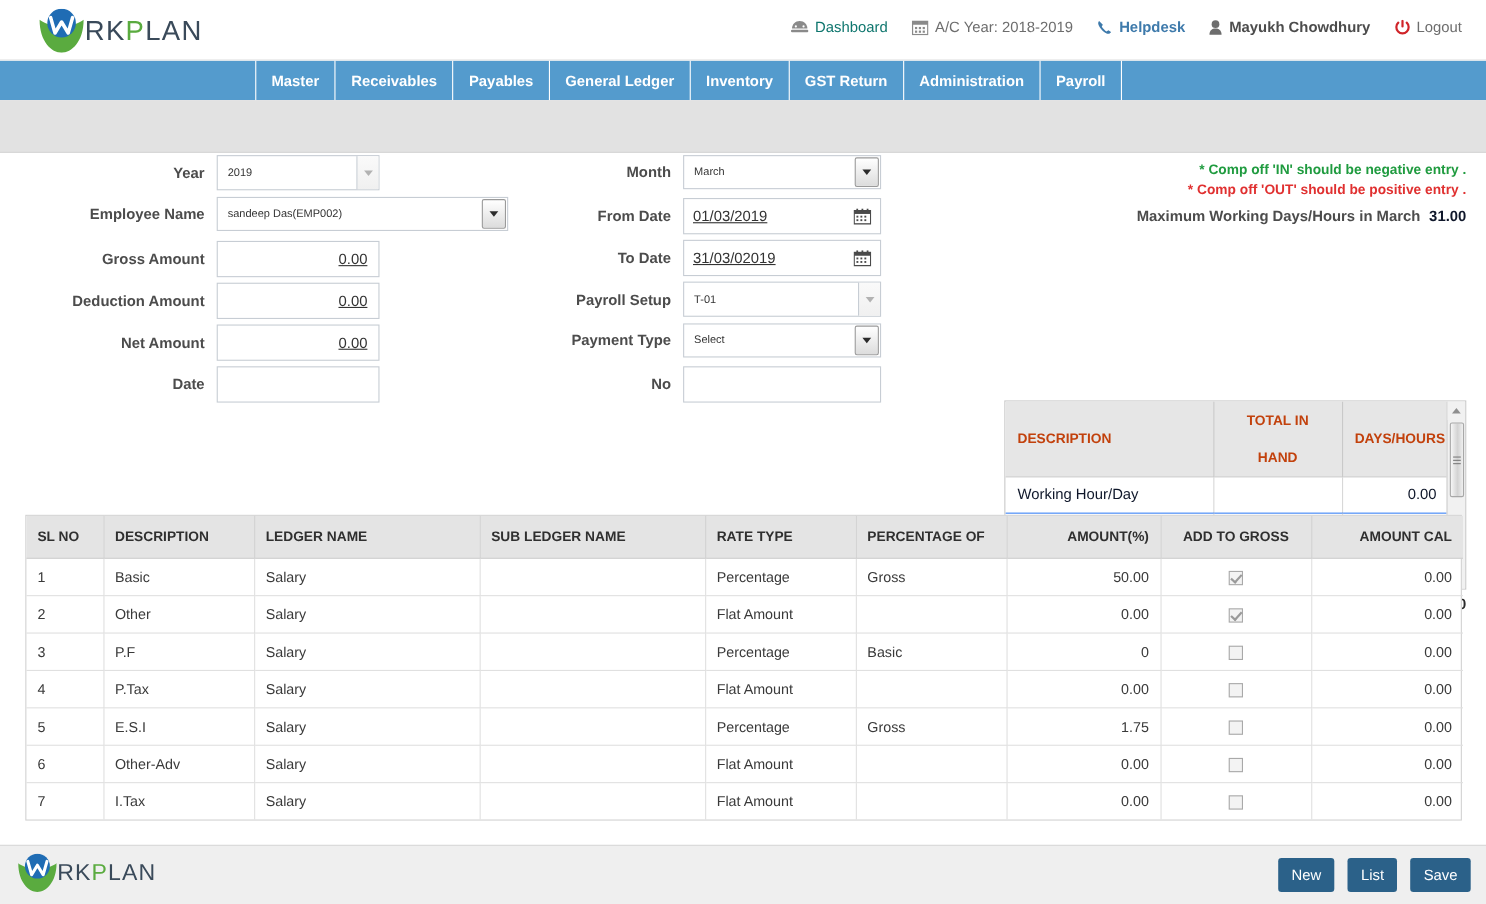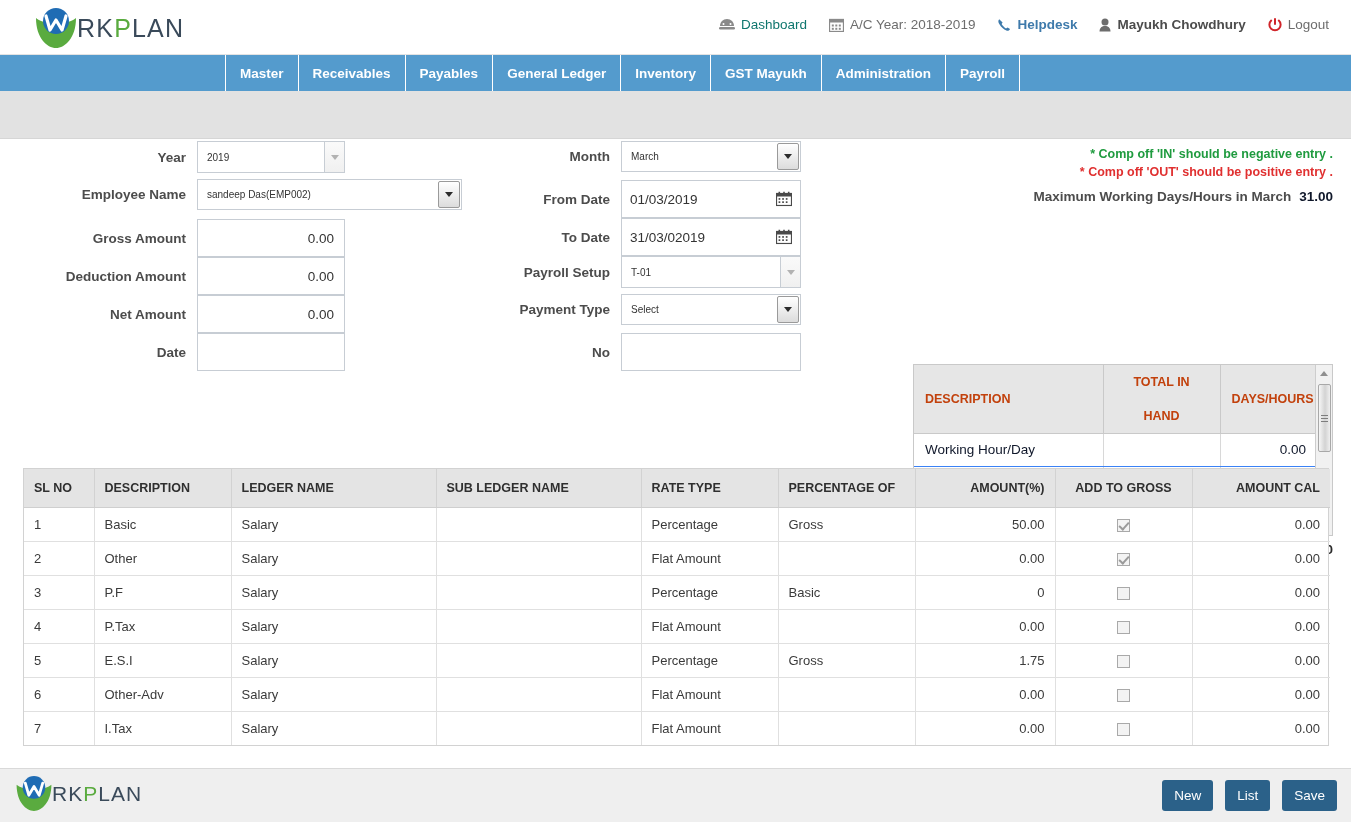--- a/index.html
+++ b/index.html
@@ -84,28 +84,29 @@
   .fld { position: absolute; display: flex; align-items: center; }
   .fld-label {
     text-align: right;
     font-size: 13.5px;
     font-weight: bold;
     color: #4c4c4c;
     padding-right: 11px;
     white-space: nowrap;
   }
   .inp {
-    height: 38px;
+    height: 33px;
     border: 1px solid #c7cdd4;
     background: #ffffff;
     font-size: 13.5px;
     color: #333;
     padding: 0 8px;
     display: flex; align-items: center;
     font-family: "Liberation Sans", sans-serif;
+    text-decoration: underline;
   }
   .inp.num { justify-content: flex-end; padding-right: 10px; }
 
   
   .sel {
     height: 32px;
     border: 1px solid #c7cdd4;
     background: #ffffff;
     display: flex; align-items: center;
     position: relative;
@@ -392,21 +393,21 @@
     </div>
   </div>
 </div>
 
 <div class="navbar">
   <div class="nav-item">Master</div>
   <div class="nav-item">Receivables</div>
   <div class="nav-item">Payables</div>
   <div class="nav-item">General Ledger</div>
   <div class="nav-item">Inventory</div>
-  <div class="nav-item">GST Mayukh</div>
+  <div class="nav-item">GST Return</div>
   <div class="nav-item">Administration</div>
   <div class="nav-item">Payroll</div>
 </div>
 
 <div class="gray-strip"></div>
 
 <div class="form-area">
 
   <div class="fld" style="left:60px; top:2px;">
     <div class="fld-label" style="width:137px;">Year</div>

